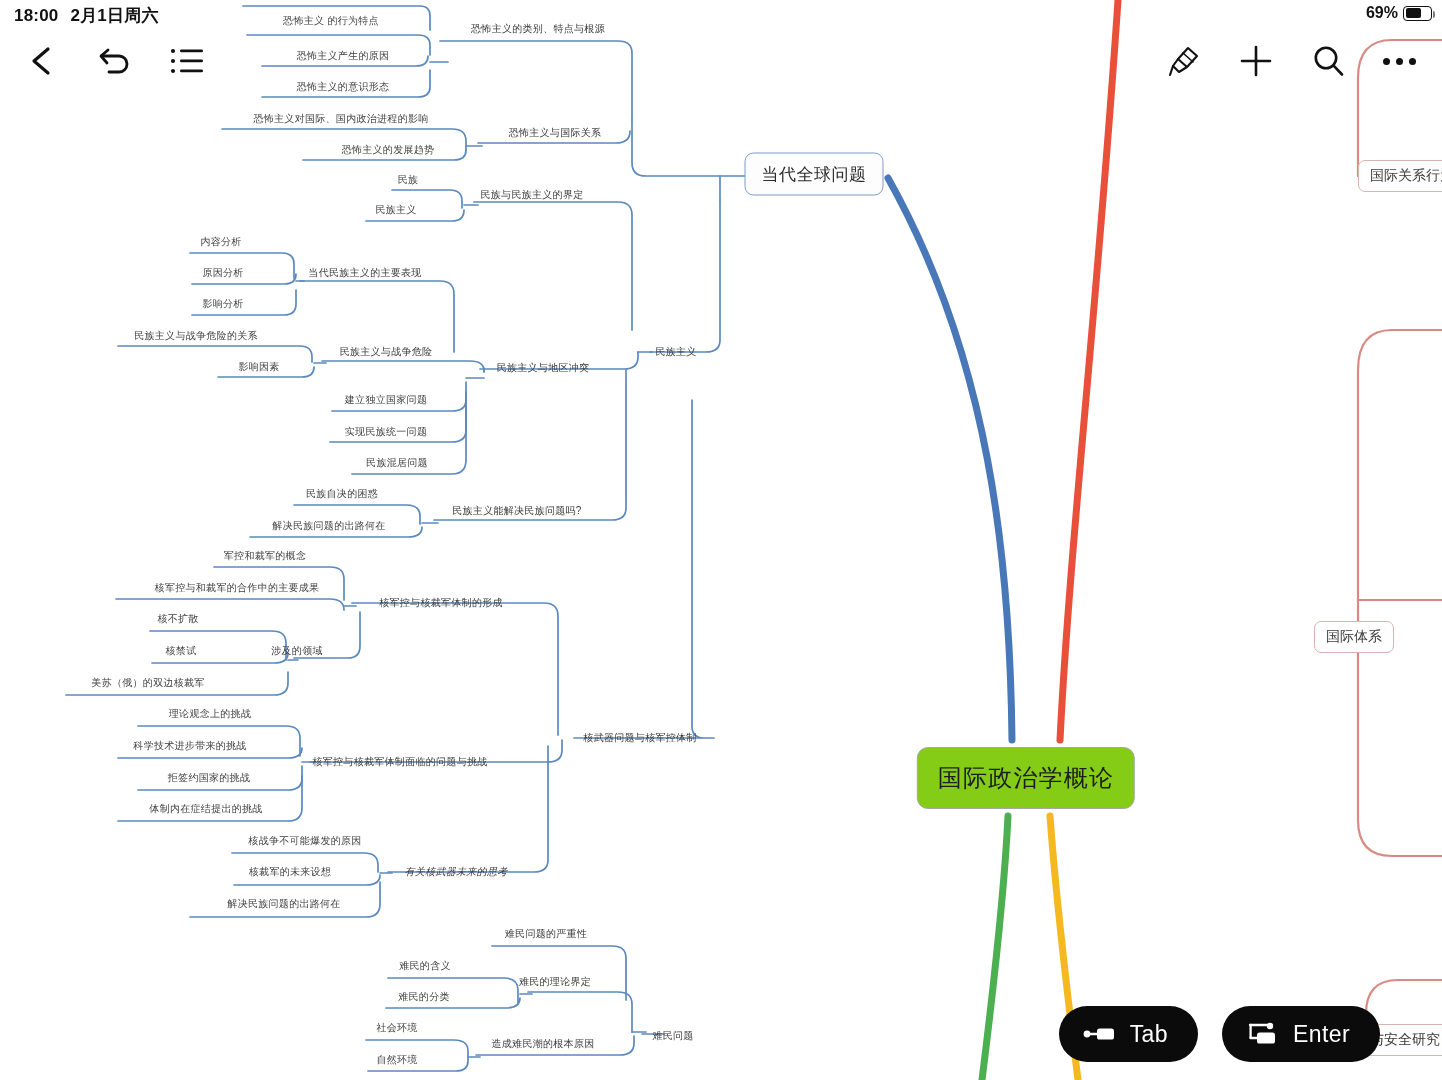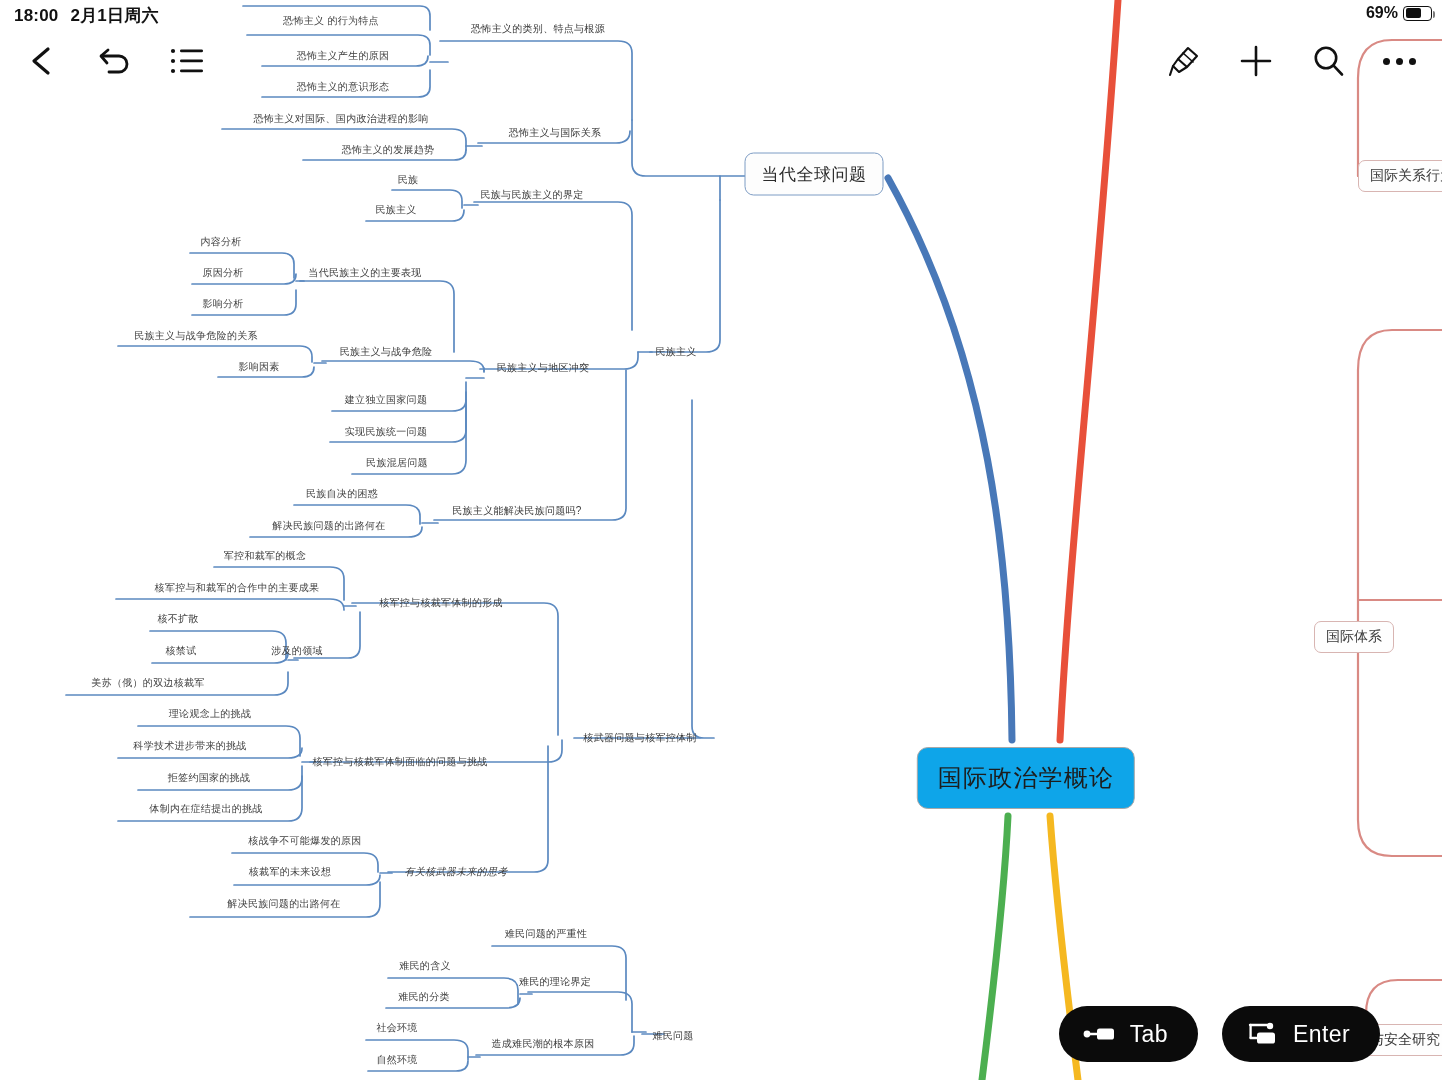--- a/index.html
+++ b/index.html
@@ -84,21 +84,21 @@
     padding: 9px 16px;
     font-size: 17px;
     color: #2b2b2b;
     white-space: nowrap;
     z-index: 14;
     letter-spacing: .5px;
   }
   .rootnode {
     position: absolute;
     transform: translate(-50%, -50%);
-    background: #0ea5e9;
+    background: #84cc16;
     border: 1.4px solid #a8a8a8;
     border-radius: 11px;
     padding: 14px 20px;
     font-size: 24px;
     color: #1d1d1d;
     white-space: nowrap;
     z-index: 16;
     letter-spacing: 1.2px;
   }
   .rnode {

